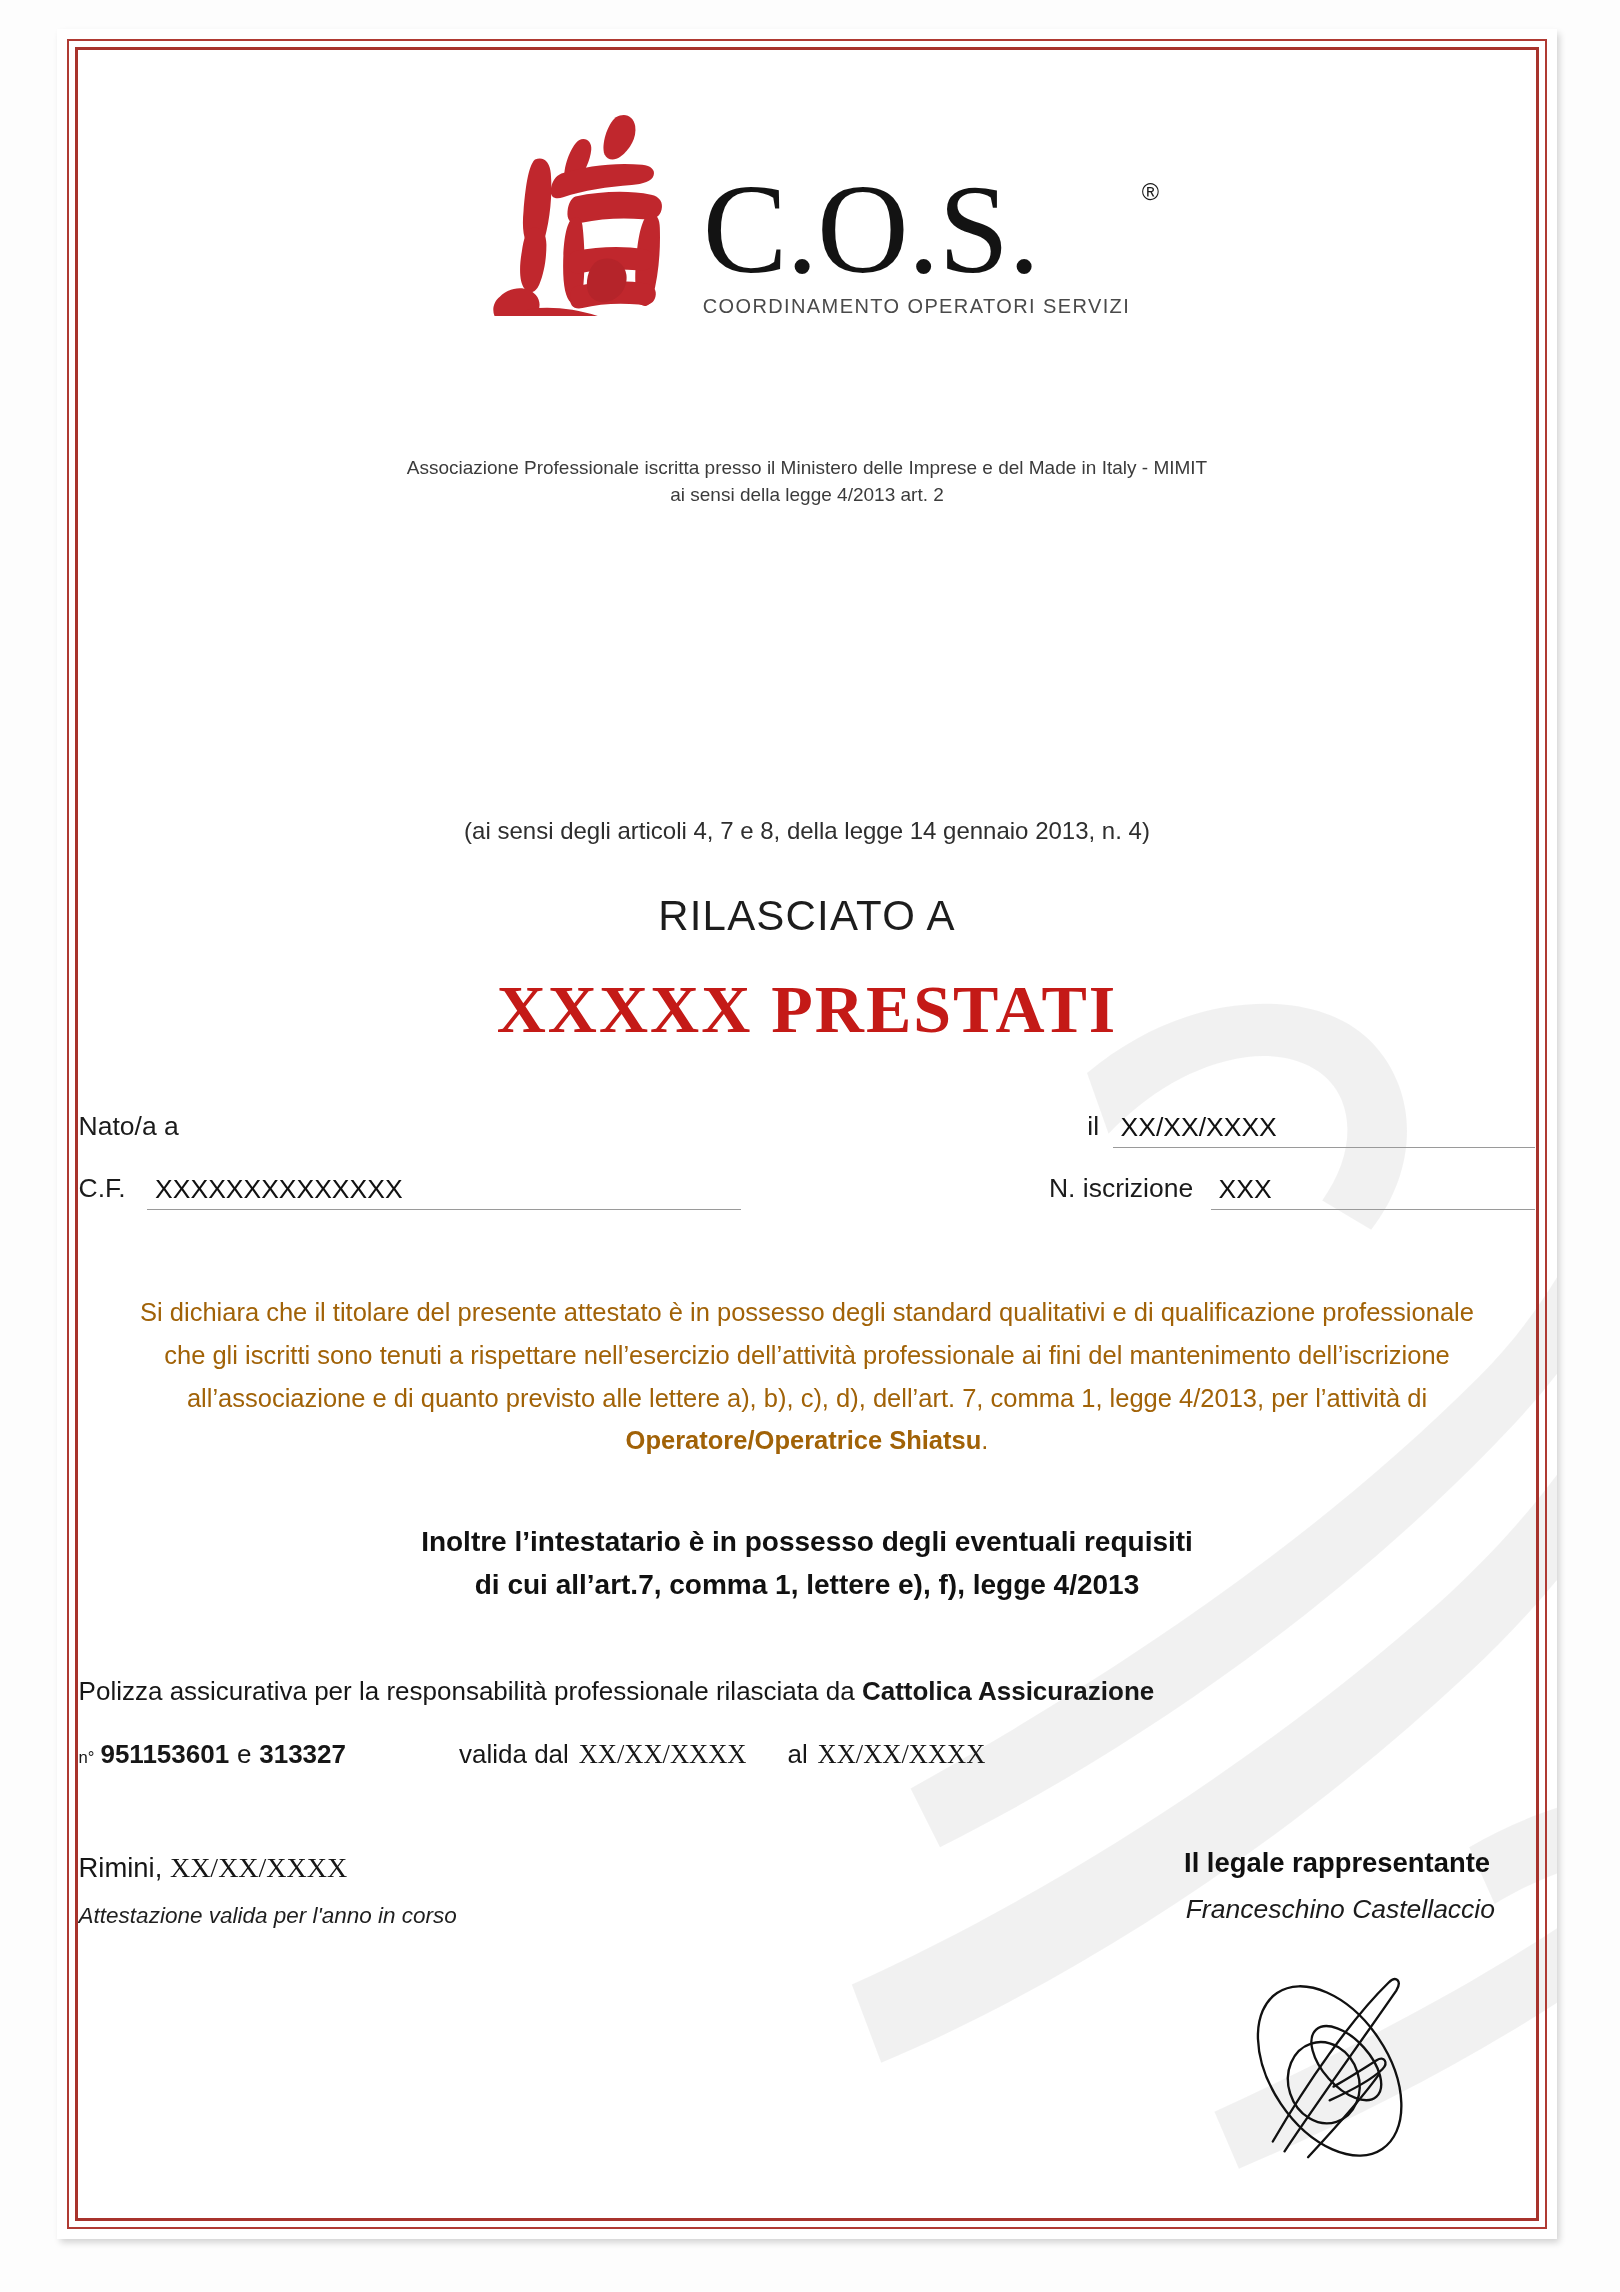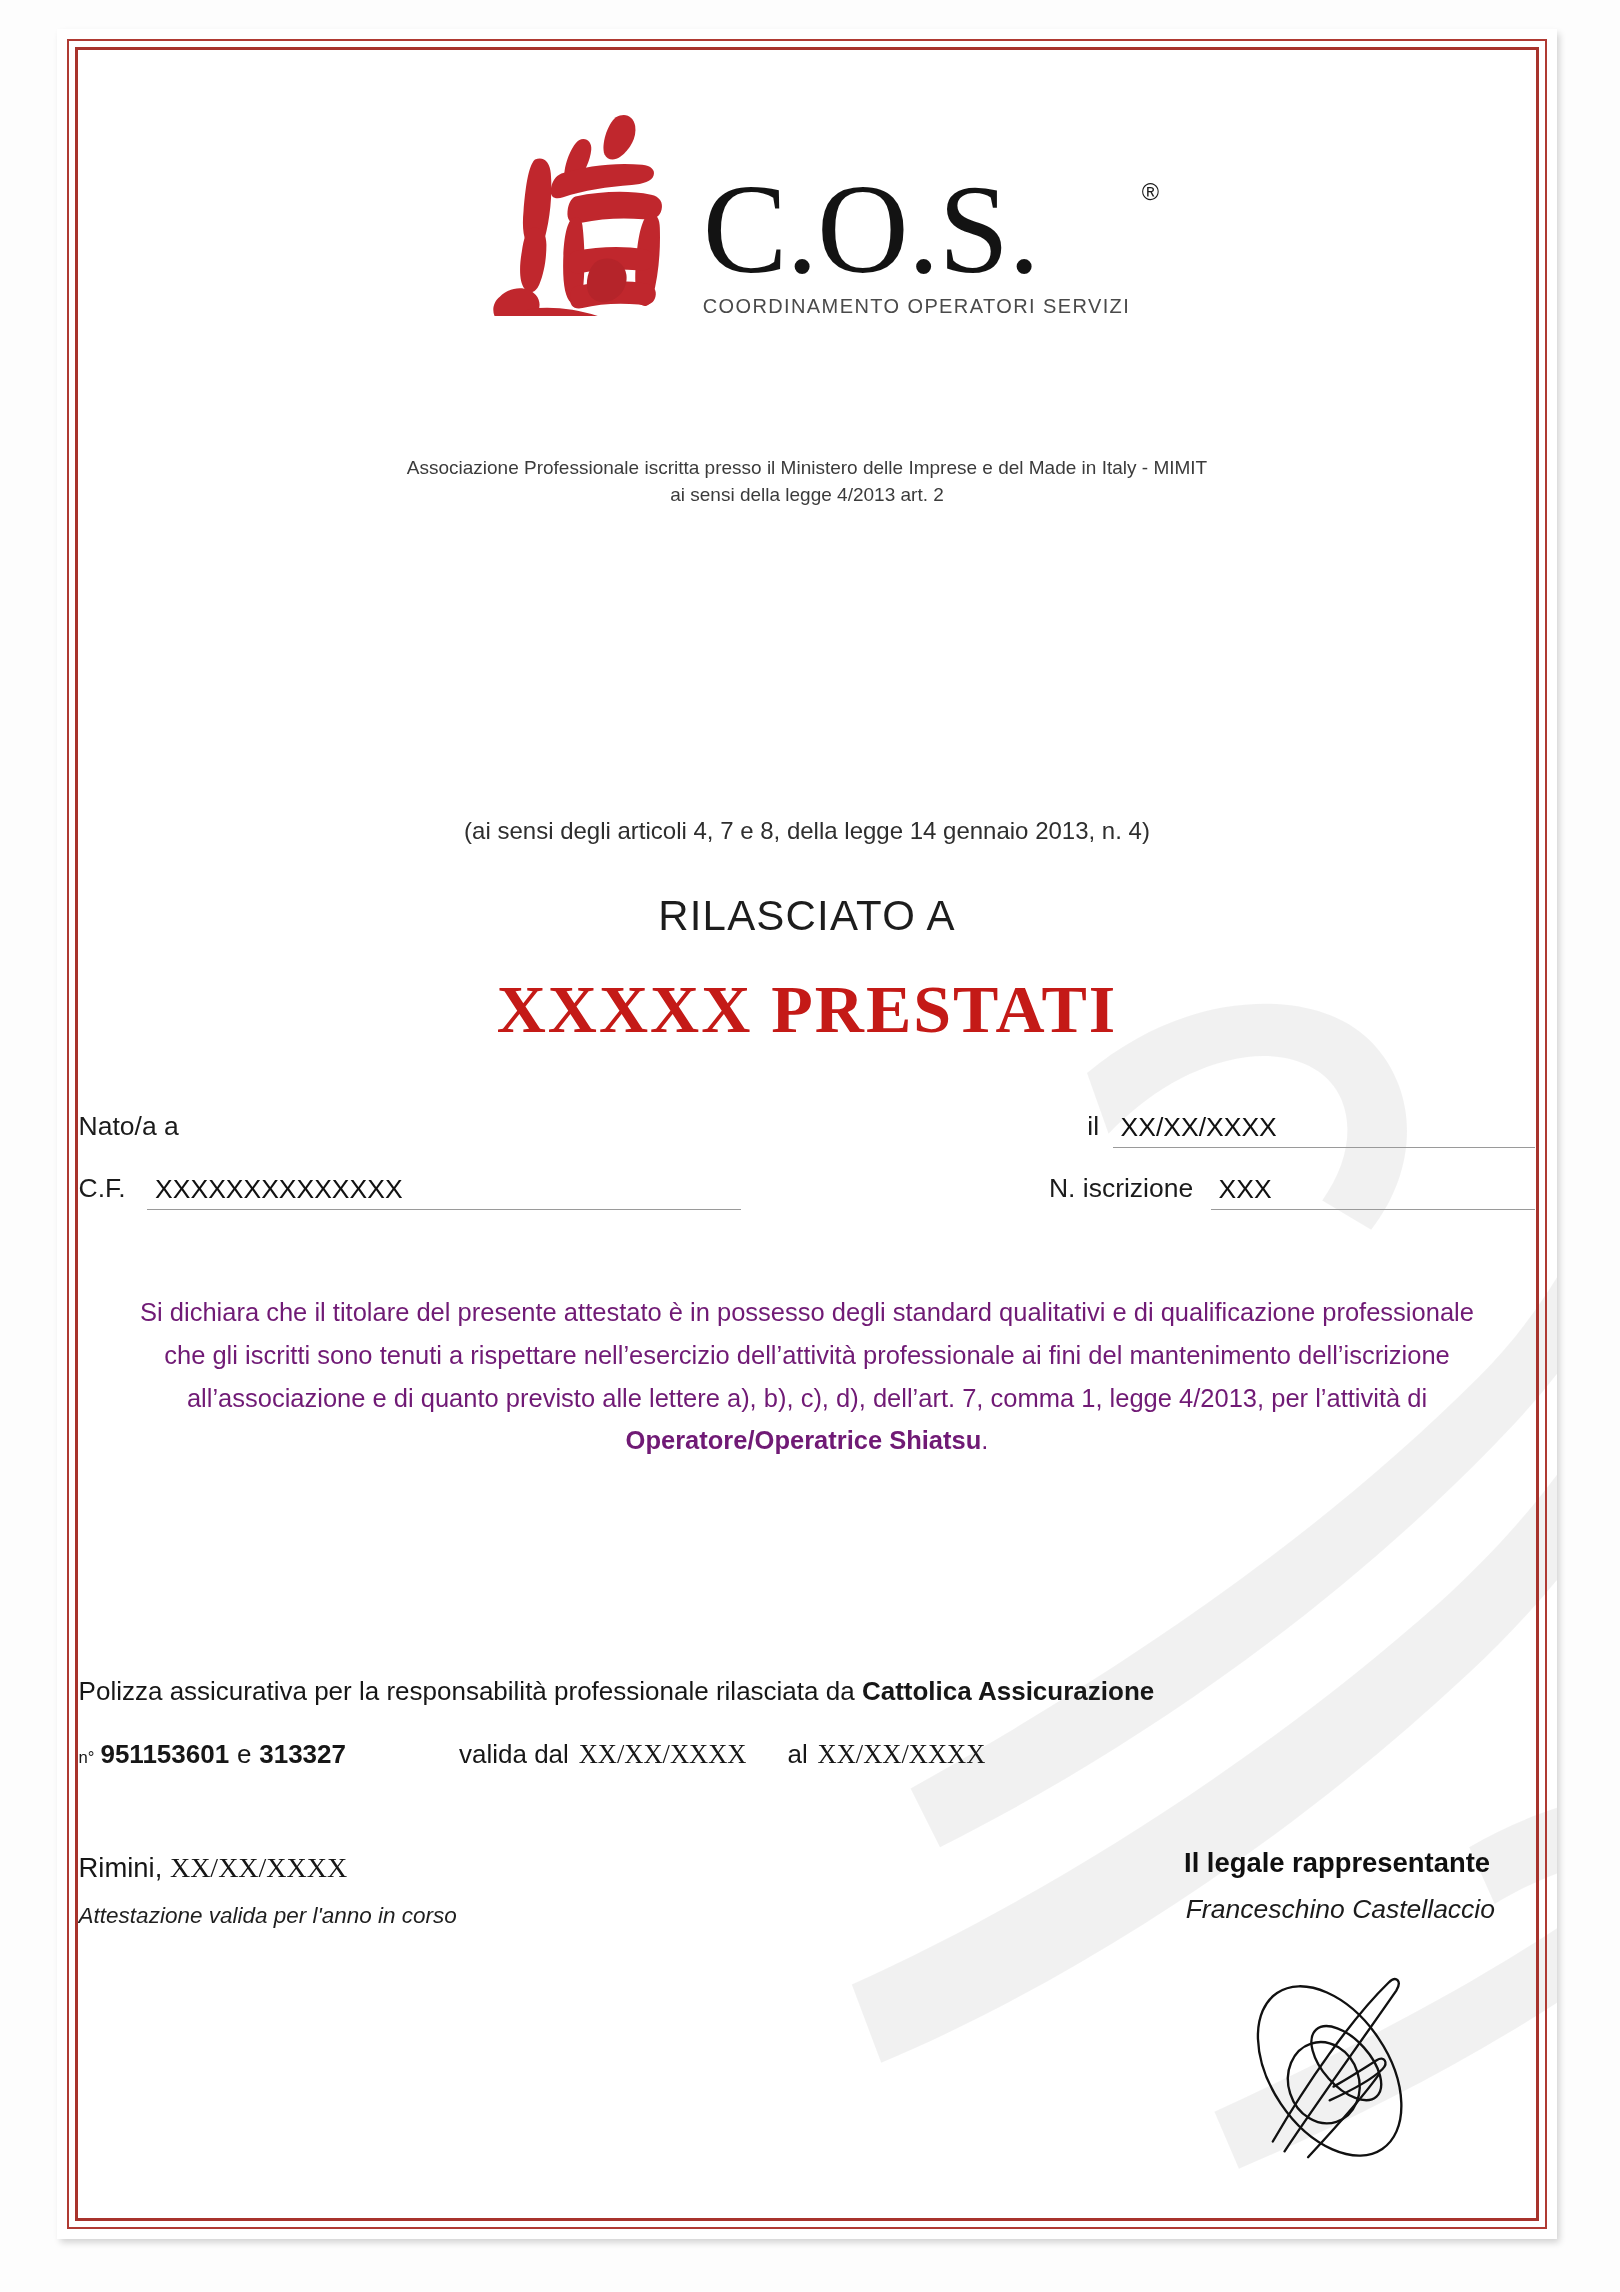--- a/index.html
+++ b/index.html
@@ -164,21 +164,21 @@
   .w-cf{width:578px;margin-left:21.6px;}
   .w-nisc{width:309px;margin-left:17.6px;}
   .spacer{flex:1 1 auto;}
 
   
   .body-par{
     position:absolute;left:69px;top:1262px;width:1362px;
     text-align:center;
     font-size:25.5px;
     line-height:1.68;
-    color:#701a75;
+    color:#a16207;
   }
   .body-par b{font-weight:bold;}
 
   .inoltre{
     position:absolute;left:69px;top:1492px;width:1362px;
     text-align:center;
     font-size:28px;
     font-weight:bold;
     line-height:1.52;
     color:#111;
@@ -340,20 +340,24 @@
             <span class="fld-line w-nisc">XXX</span>
           </div>
         </div>
 
       </div>
 
       <div class="body-par">
         <span>Si dichiara che il titolare del presente attestato è in possesso degli standard qualitativi e di qualificazione professionale che gli iscritti sono tenuti a rispettare nell’esercizio dell’attività professionale ai fini del mantenimento dell’iscrizione all’associazione e di quanto previsto alle lettere a), b), c), d), dell’art. 7, comma 1, legge 4/2013, per l’attività di </span><b>Operatore/Operatrice Shiatsu</b><span>.</span>
       </div>
 
+      <div class="inoltre">
+        <div>Inoltre l’intestatario è in possesso degli eventuali requisiti</div>
+        <div>di cui all’art.7, comma 1, lettere e), f), legge 4/2013</div>
+      </div>
 
       <div class="polizza">
         <span>Polizza assicurativa per la responsabilità professionale rilasciata da </span><b>Cattolica Assicurazione</b>
       </div>
 
       <div class="polizza-row">
         <span class="sup">n°</span>
         <span class="num" style="margin-left:5.9px">951153601</span>
         <span style="margin:0 7.8px">e</span>
         <span class="num">313327</span>

